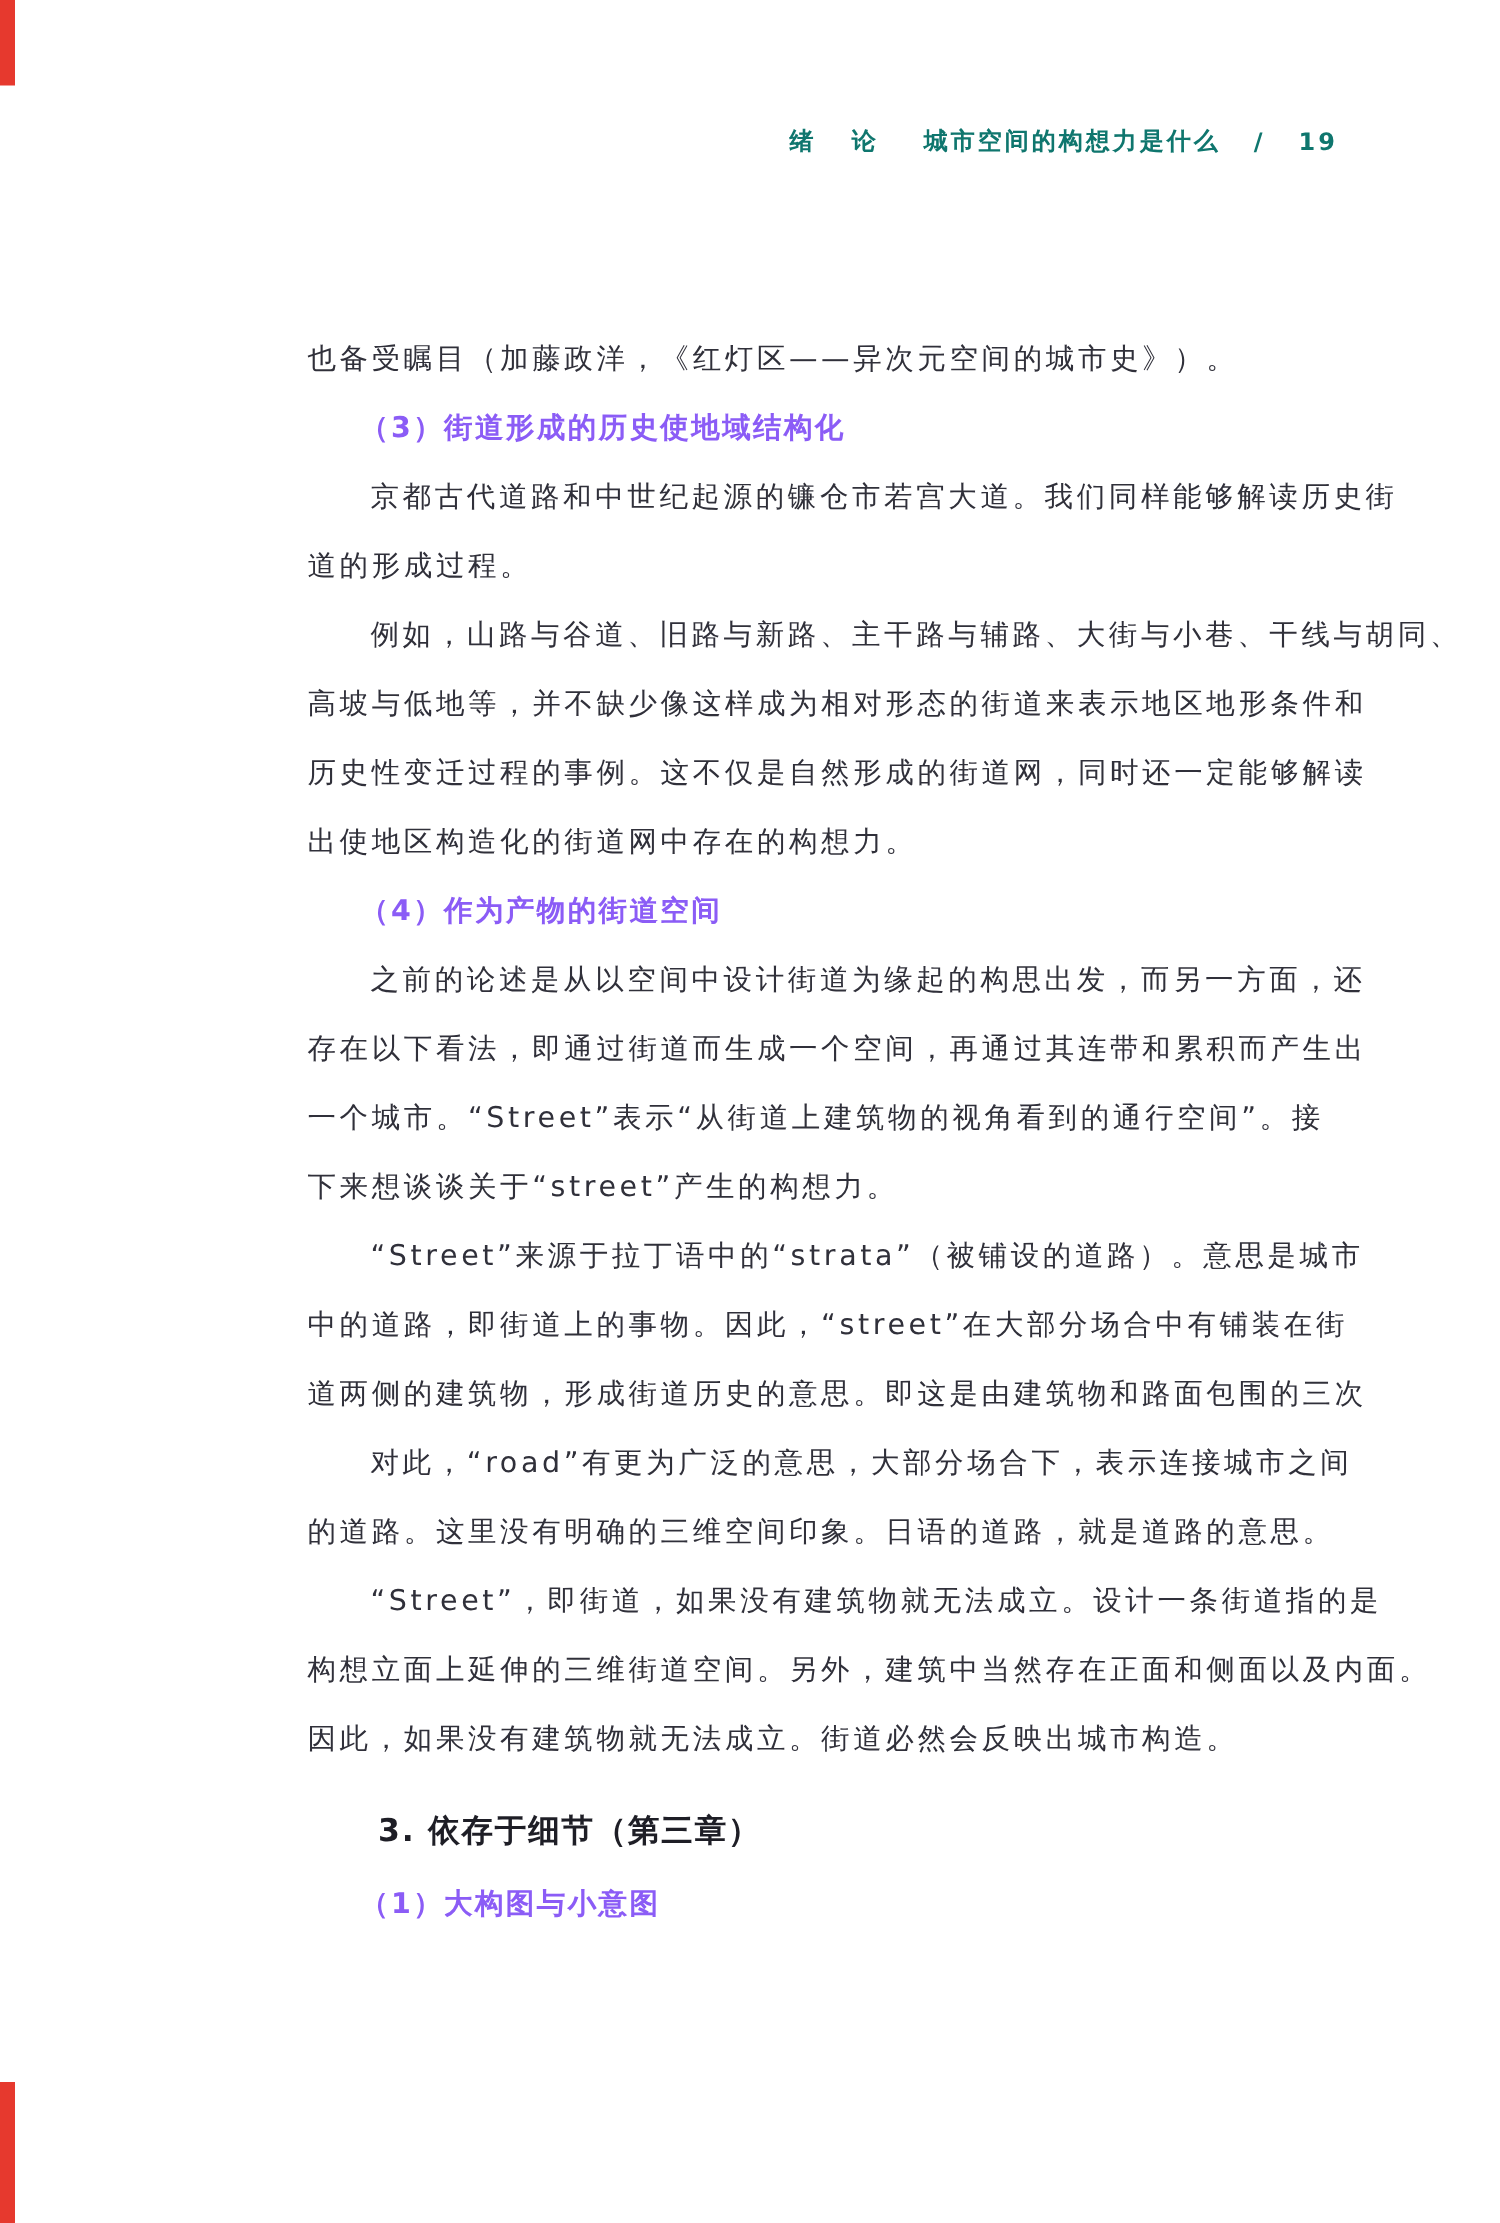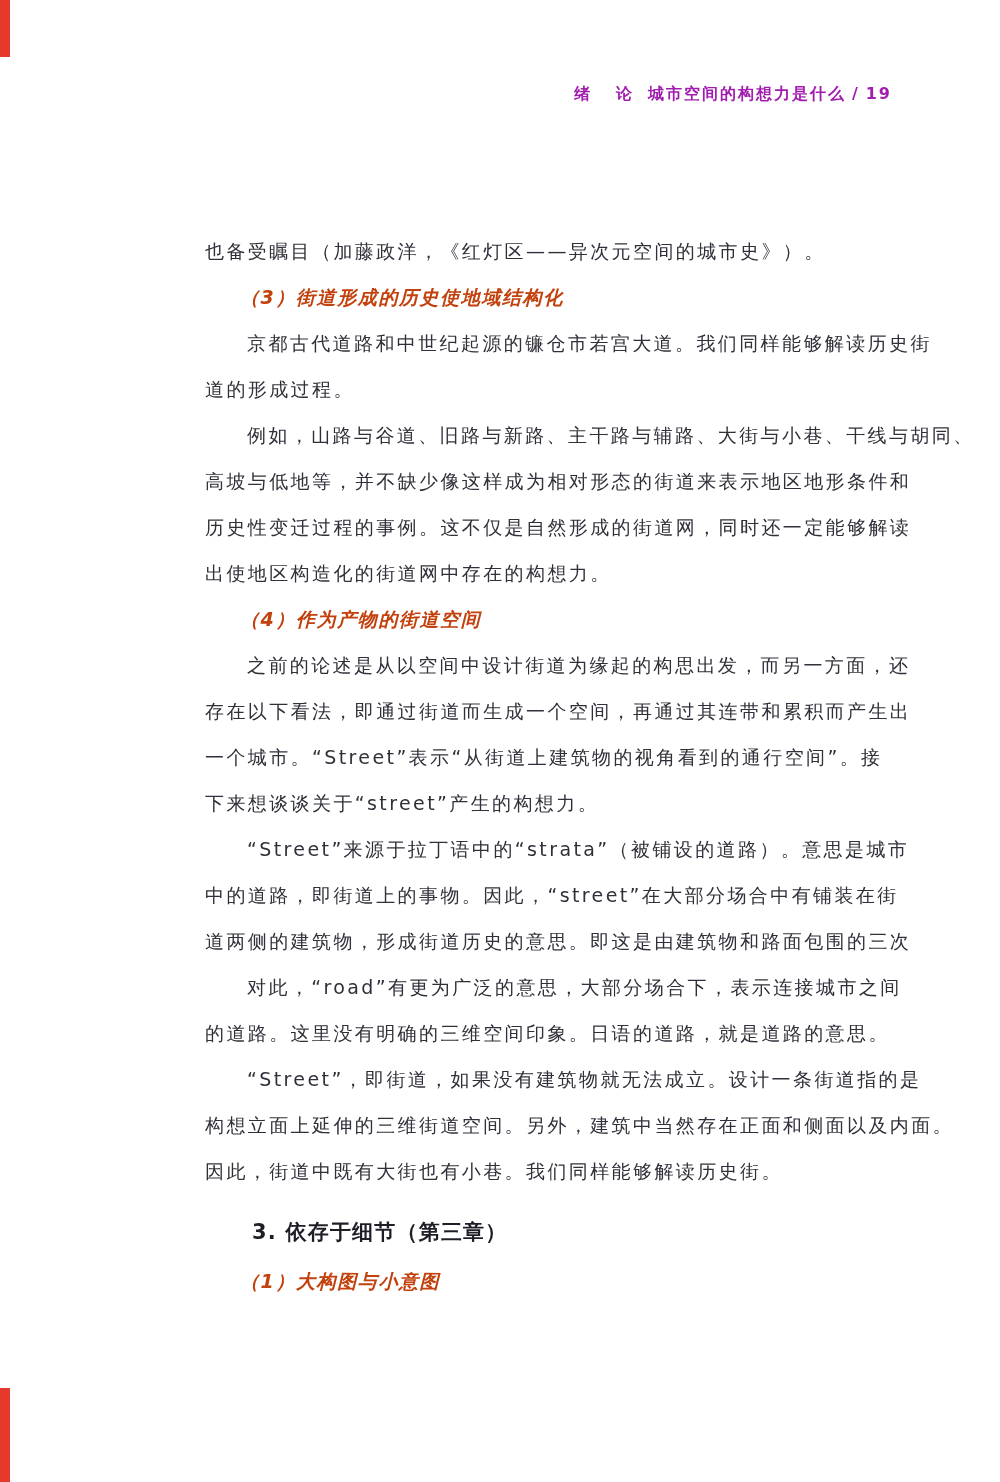--- a/index.html
+++ b/index.html
@@ -20,52 +20,51 @@
     width: 10px;
   }
   .edge-bar.top { top: 0; height: 57px; }
   .edge-bar.bottom { top: 1388px; height: 94px; }
 
   .running-header {
     position: absolute;
     top: 84px;
     right: 108px;
     display: flex;
-    align-items: flex-start;
-    gap: 6px;
+    align-items: center;
+    gap: 22px;
     font-size: 16px;
     font-weight: bold;
-    color: #a21caf;
+    color: #0f766e;
     letter-spacing: 2px;
   }
   .running-header .chapter { letter-spacing: 10px; }
 
   .content {
     position: absolute;
     left: 205px;
-    top: 228px;
+    top: 216px;
     width: 712px;
     color: #30303a;
   }
 
   .line {
     height: 46px;
     line-height: 46px;
     font-size: 19px;
     letter-spacing: 2.4px;
     white-space: nowrap;
   }
   .line.body        { padding-left: 0; }
   .line.body-indent { padding-left: 42px; }
   .line.h2 {
     padding-left: 35px;
     font-weight: bold;
-    color: #c2410c;
+    color: #8b5cf6;
     letter-spacing: 1.6px;
-    font-style: italic;
   }
   .line.h1 {
     padding-left: 47px;
     font-weight: bold;
     font-size: 21px;
     color: #1e1e26;
     height: 52px;
     line-height: 52px;
     margin-top: 12px;
     letter-spacing: 1.2px;
@@ -100,18 +99,18 @@
       <div class="line body">存在以下看法，即通过街道而生成一个空间，再通过其连带和累积而产生出</div>
       <div class="line body">一个城市。“Street”表示“从街道上建筑物的视角看到的通行空间”。接</div>
       <div class="line body">下来想谈谈关于“street”产生的构想力。</div>
       <div class="line body-indent">“Street”来源于拉丁语中的“strata”（被铺设的道路）。意思是城市</div>
       <div class="line body">中的道路，即街道上的事物。因此，“street”在大部分场合中有铺装在街</div>
       <div class="line body">道两侧的建筑物，形成街道历史的意思。即这是由建筑物和路面包围的三次</div>
       <div class="line body-indent">对此，“road”有更为广泛的意思，大部分场合下，表示连接城市之间</div>
       <div class="line body">的道路。这里没有明确的三维空间印象。日语的道路，就是道路的意思。</div>
       <div class="line body-indent">“Street”，即街道，如果没有建筑物就无法成立。设计一条街道指的是</div>
       <div class="line body">构想立面上延伸的三维街道空间。另外，建筑中当然存在正面和侧面以及内面。</div>
-      <div class="line body">因此，街道中既有大街也有小巷。我们同样能够解读历史街。</div>
+      <div class="line body">因此，如果没有建筑物就无法成立。街道必然会反映出城市构造。</div>
       <div class="line h1">3. 依存于细节（第三章）</div>
       <div class="line h2">（1）大构图与小意图</div>
     </div>
 
 </div>
 
 </body></html>

